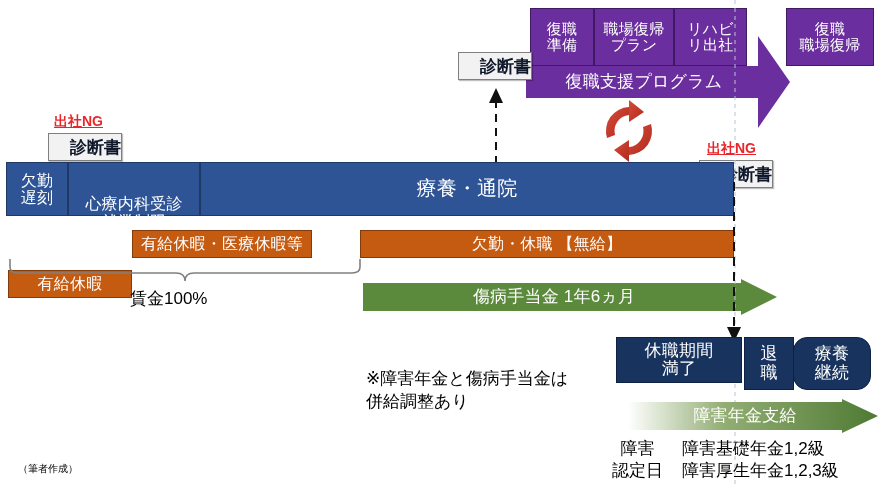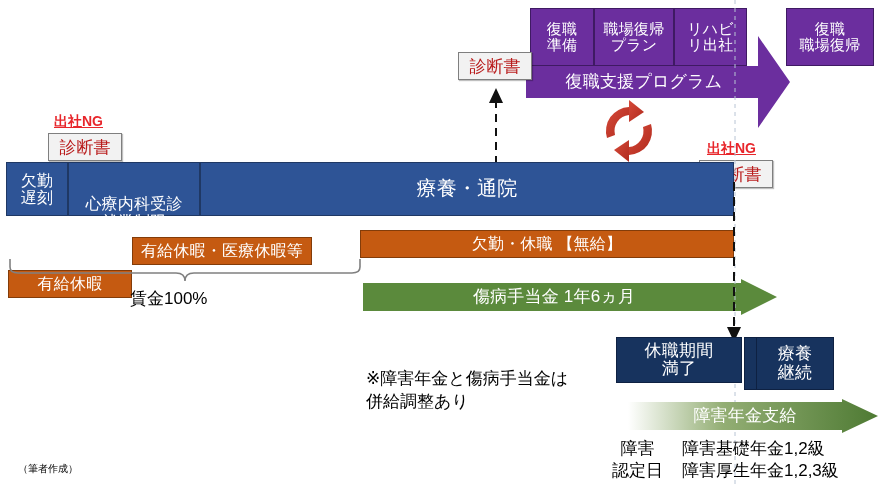--- a/index.html
+++ b/index.html
@@ -29,23 +29,23 @@
   
   .orange{background:#C55A11;border:1px solid #833C09;}
 
   
   .navy{background:#17335E;border:1px solid #0E2142;}
 
   
   .callout{
     background:#F2F2F2;
     border:1px solid #7F7F7F;
-    color:#b91c1c;
-    font-weight:normal;
-    display:flex;align-items:center;justify-content:center;
+    color:#0f172a;
+    font-weight:bold;
+    display:flex;align-items:center;justify-content:flex-end;
     box-shadow:1px 1px 1px rgba(0,0,0,.25);
   }
   .callout-wrap{position:absolute;}
   .tagline{
     position:absolute;
     font-weight:bold;
     text-decoration:underline;
     white-space:nowrap;
   }
   .tag-ng{color:#E8262B;}
@@ -134,21 +134,21 @@
     <span style="white-space:pre-line;margin-top:47px;">心療内科受診
 就業制限</span>
   </div>
   <div class="abs box royal" style="left:200px;top:162px;width:534px;height:54px;font-size:20px;">
     <span>療養・通院</span>
   </div>
 
   <div class="abs box orange" style="left:8px;top:230px;width:124px;height:28px;font-size:16px;margin-top:40px;">
     <span>有給休暇</span>
   </div>
-  <div class="abs box orange" style="left:132px;top:230px;width:180px;height:28px;font-size:16px;margin-top:7px;">
+  <div class="abs box orange" style="left:132px;top:230px;width:180px;height:28px;font-size:16px;">
     <span>有給休暇・医療休暇等</span>
   </div>
   <div class="abs box orange" style="left:360px;top:230px;width:374px;height:28px;font-size:16px;">
     <span>欠勤・休職 【無給】</span>
   </div>
 
   <svg class="abs" style="left:8px;top:259px;width:354px;height:24px;" viewBox="0 0 354 24">
     <path d="M2,0 L2,8 Q2,14 10,14 L168,14 Q177,14 177,22 Q177,14 186,14 L344,14 Q352,14 352,8 L352,0" fill="none" stroke="#808080" stroke-width="1.6"></path>
   </svg>
   <div class="abs plain" style="left:130px;top:287px;font-size:17px;">賃金100%</div>
@@ -172,21 +172,21 @@
 併給調整あり</div>
 
   <div class="abs box navy" style="left:616px;top:337px;width:126px;height:46px;font-size:17px;">
     <span style="white-space:pre-line;">休職期間
 満了</span>
   </div>
   <div class="abs box navy" style="left:744px;top:337px;width:50px;height:53px;font-size:17px;">
     <span style="white-space:pre-line;">退
 職</span>
   </div>
-  <div class="abs box navy" style="left:756px;top:337px;width:78px;height:53px;font-size:17px;">
+  <div class="abs box navy" style="left:793px;top:337px;width:78px;height:53px;font-size:17px;border-radius:14px;">
     <span style="white-space:pre-line;">療養
 継続</span>
   </div>
 
   <svg class="abs" style="left:628px;top:399px;width:250px;height:34px;" viewBox="0 0 250 34">
     <defs>
       <linearGradient id="pg" x1="0" y1="0" x2="1" y2="0">
         <stop offset="0%" stop-color="#ffffff"></stop>
         <stop offset="38%" stop-color="#93AE74"></stop>
         <stop offset="100%" stop-color="#4E7A33"></stop>

